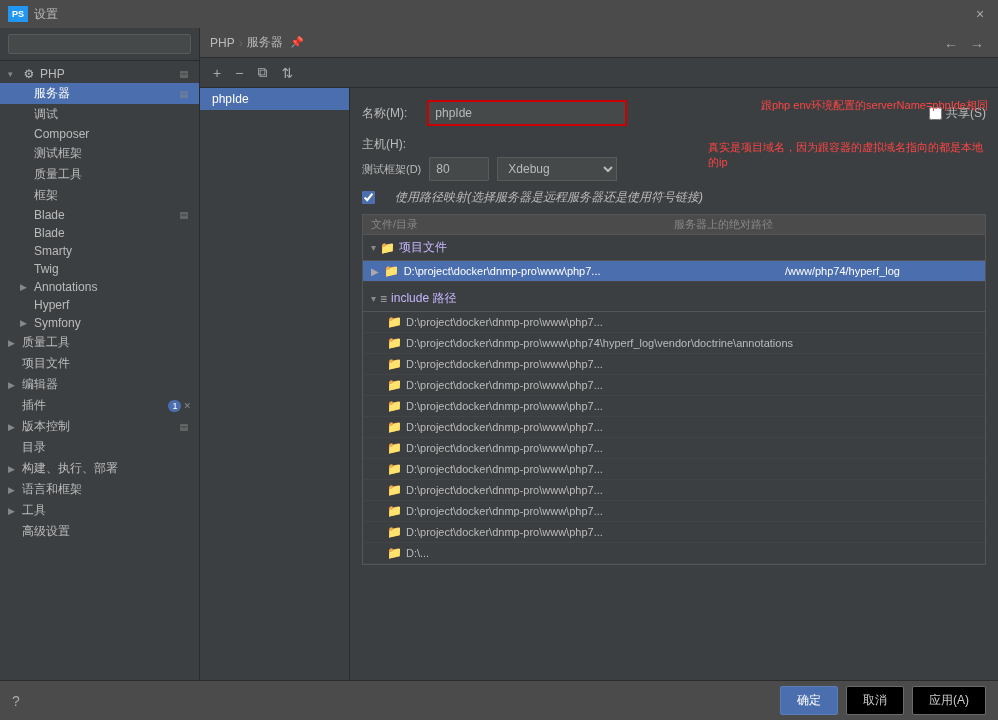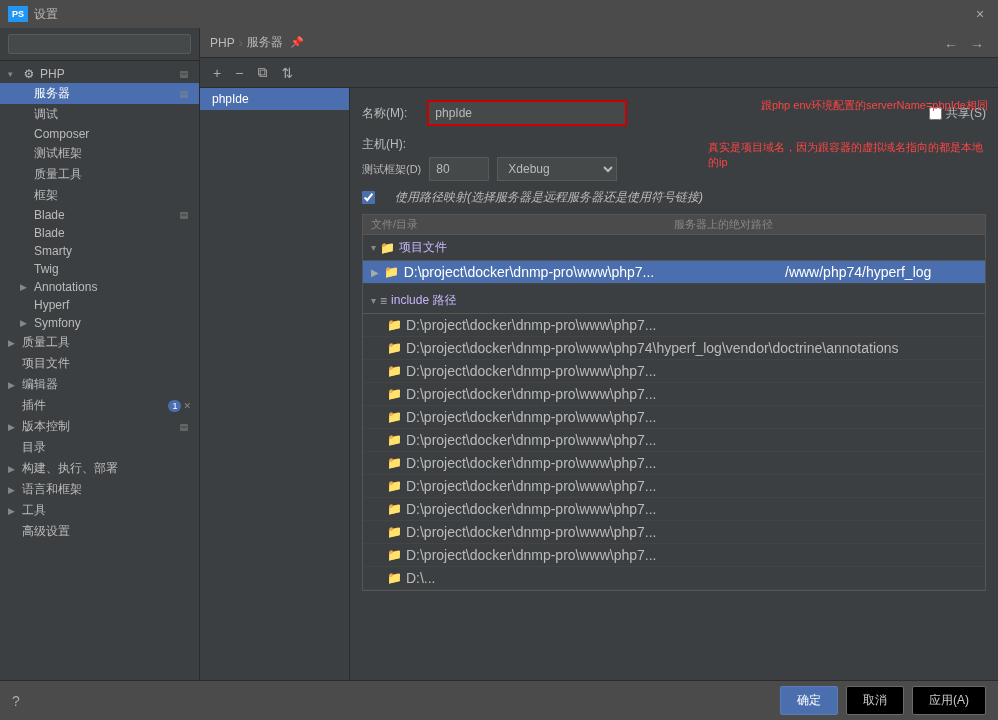--- a/index.html
+++ b/index.html
@@ -356,21 +356,21 @@
       background: #4b6eaf;
     }
 
     .folder-icon {
       color: #e8a318;
       margin-right: 4px;
       font-size: 12px;
     }
 
     .mapping-text {
-      font-size: 14px;
+      font-size: 11px;
       color: #bbb;
       flex: 1;
       overflow: hidden;
       text-overflow: ellipsis;
       white-space: nowrap;
     }
 
     .mapping-text.selected-text { color: white; }
 
     .include-section {

